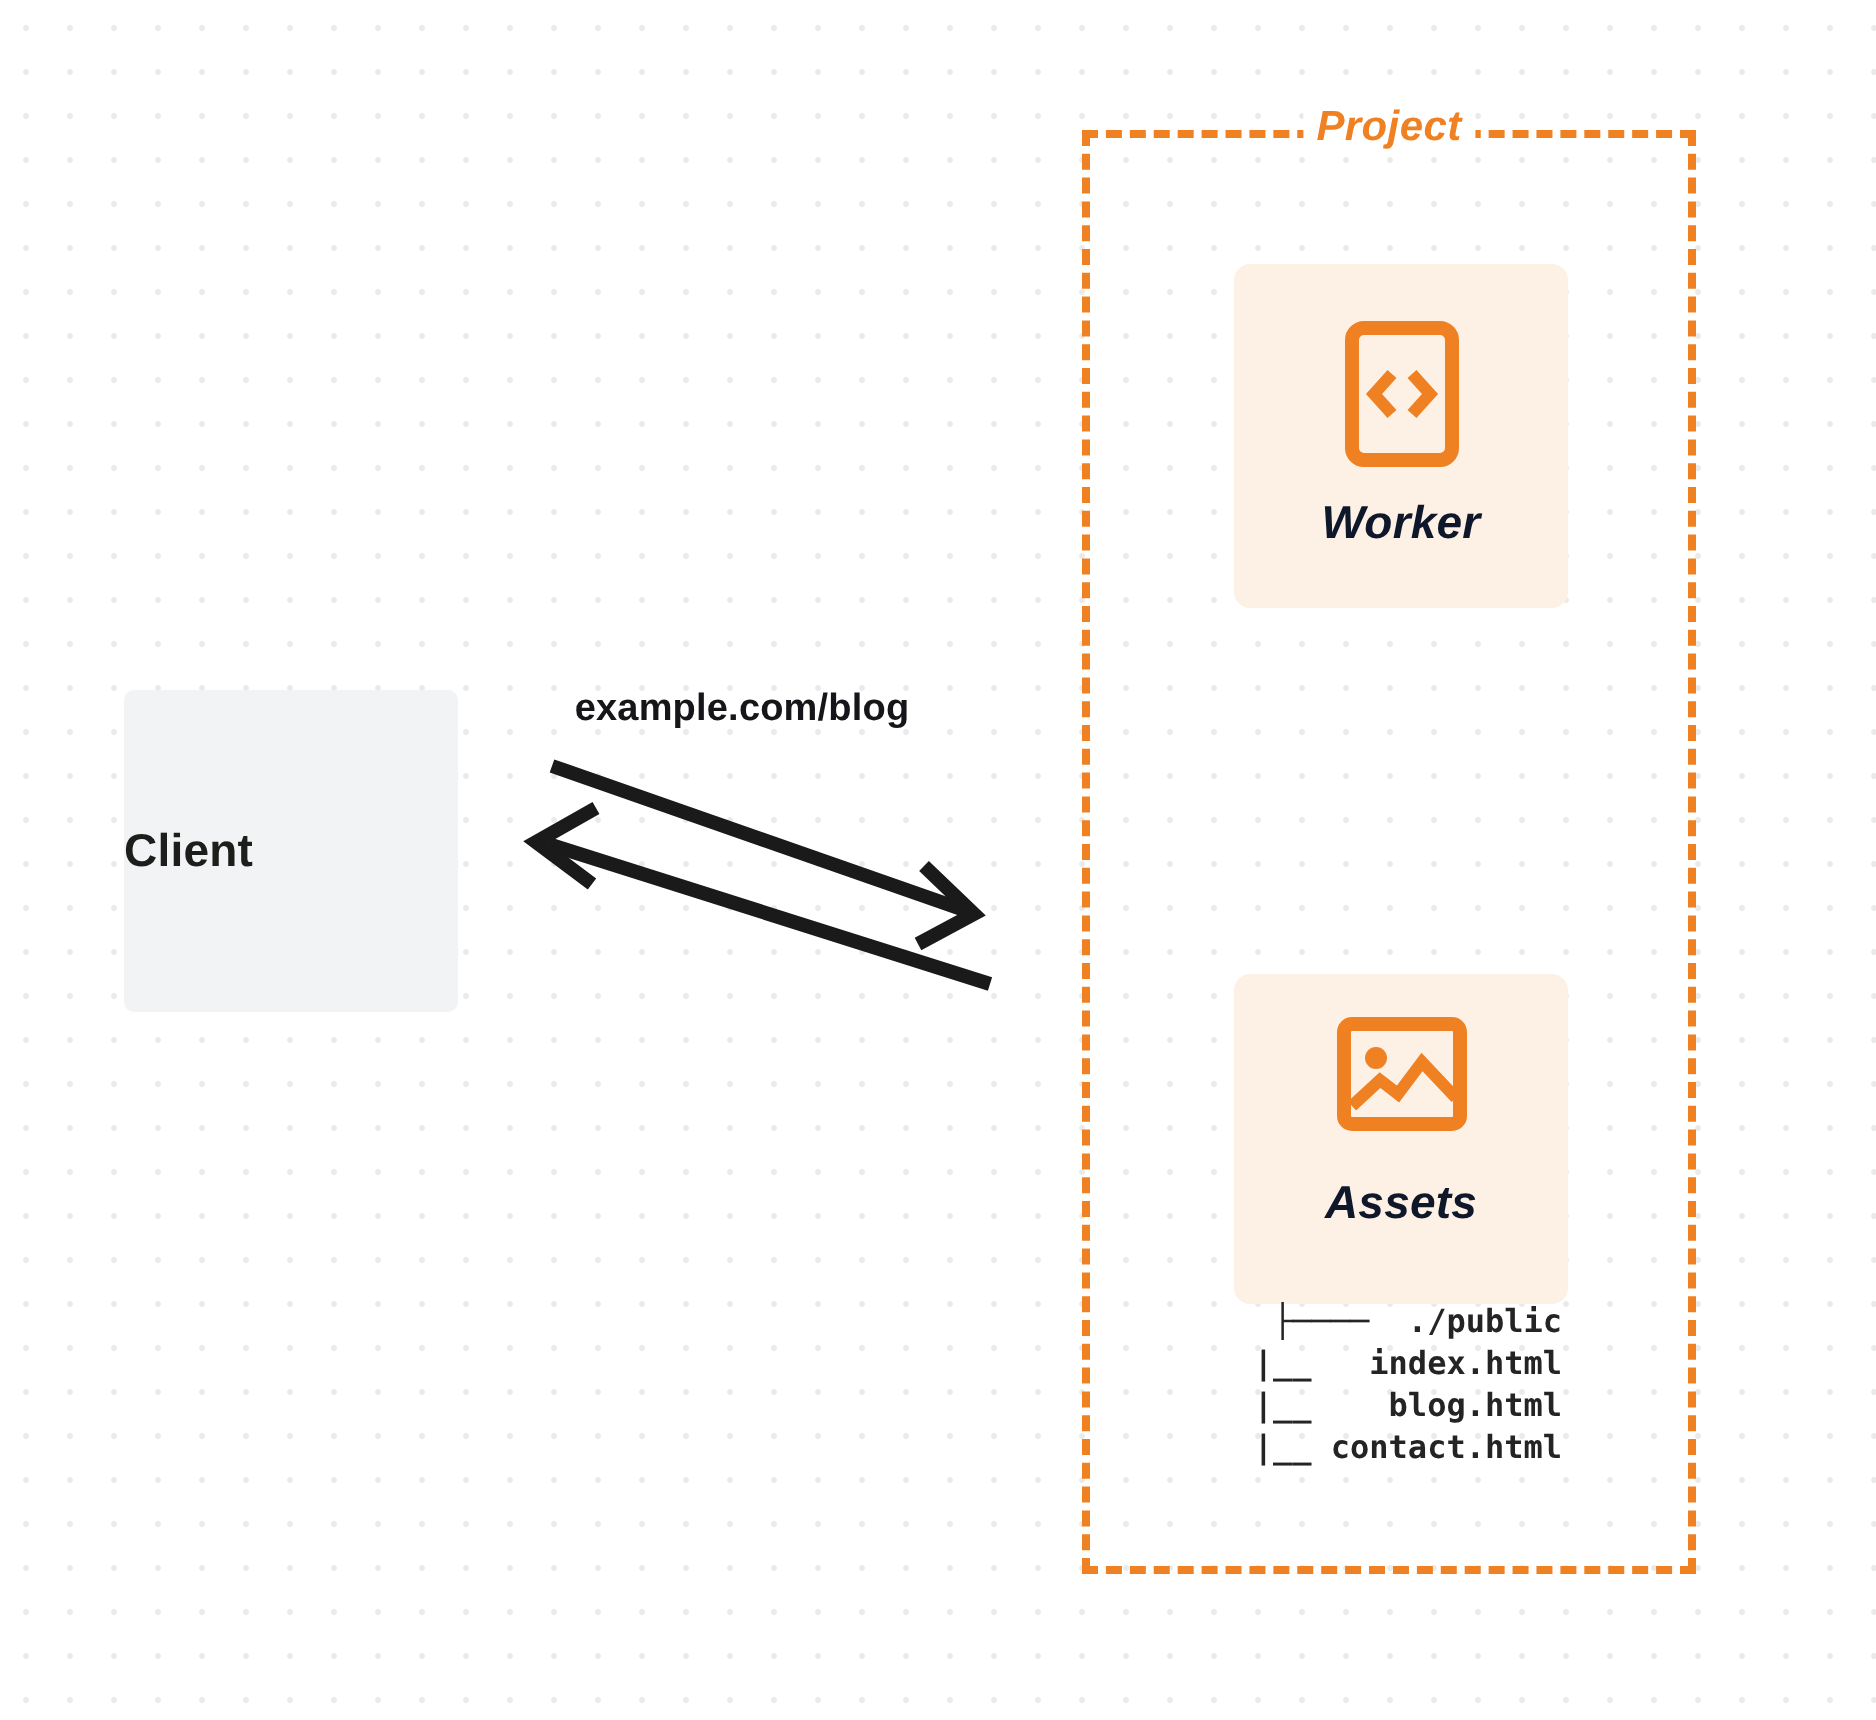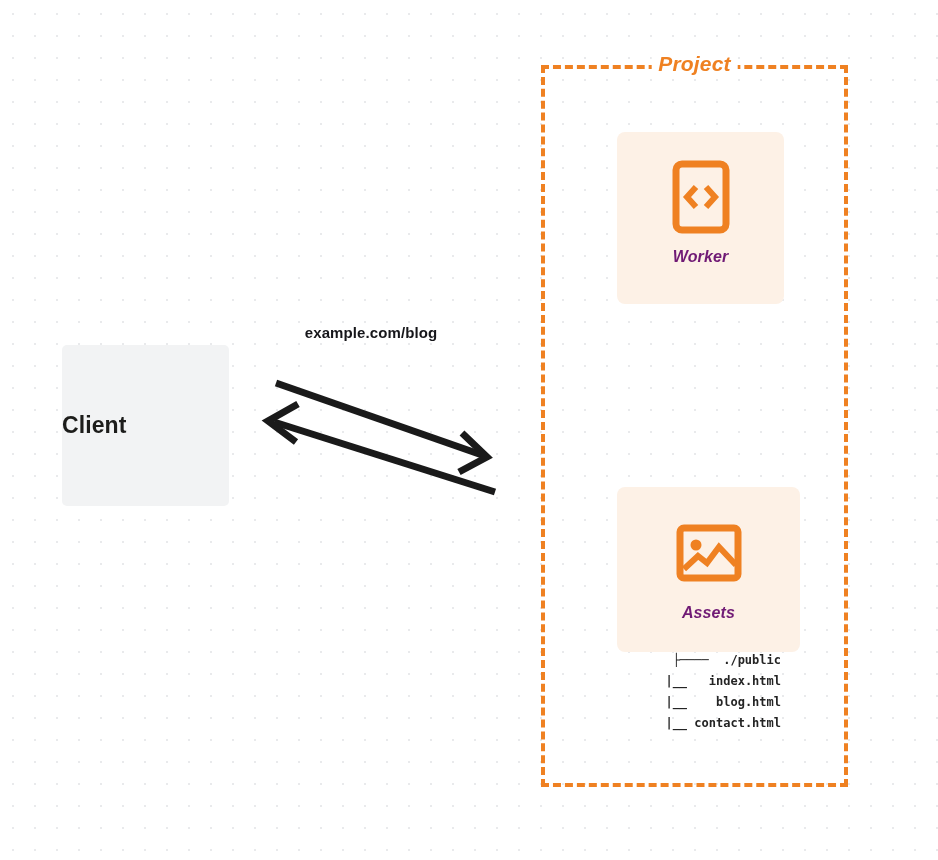--- a/index.html
+++ b/index.html
@@ -43,24 +43,24 @@
     font-size: 23px;
     font-weight: 700;
     color: #1d1d1b;
     letter-spacing: .1px;
   }
 
   
   .edge-label {
     position: absolute;
     left: 281px;
-    top: 324px;
+    top: 344px;
     width: 180px;
     text-align: center;
-    font-size: 15px;
+    font-size: 19px;
     font-weight: 700;
     color: #16161a;
     letter-spacing: .1px;
   }
   #arrows {
     position: absolute;
     left: 0; top: 0;
     width: 938px; height: 860px;
     pointer-events: none;
   }
@@ -101,47 +101,47 @@
   .node-worker {
     left: 72px;
     top: 63px;
     width: 167px;
     height: 172px;
     padding-top: 28px;
   }
   .node-assets {
     left: 72px;
     top: 418px;
-    width: 183px;
+    width: 167px;
     height: 165px;
-    padding-top: 29px;
+    padding-top: 13px;
   }
   .node-icon {
     height: 74px;
     display: flex;
     align-items: center;
     justify-content: center;
   }
   .node-label {
     margin-top: 14px;
-    font-size: 16px;
-    font-weight: 700;
-    color: #701a75;
+    font-size: 23px;
+    font-weight: 700;
+    color: #0f172a;
     letter-spacing: .1px;
   }
 
   
   .file-tree {
     position: absolute;
     left: 545px;
     top: 650px;
     width: 236px;
     text-align: right;
     font-family: "DejaVu Sans Mono", monospace;
-    font-size: 12px;
+    font-size: 16px;
     line-height: 21px;
     color: #242424;
     white-space: pre;
     font-weight: 700;
   }
 </style>
 </head>
 <body>
 
 <div id="canvas">

